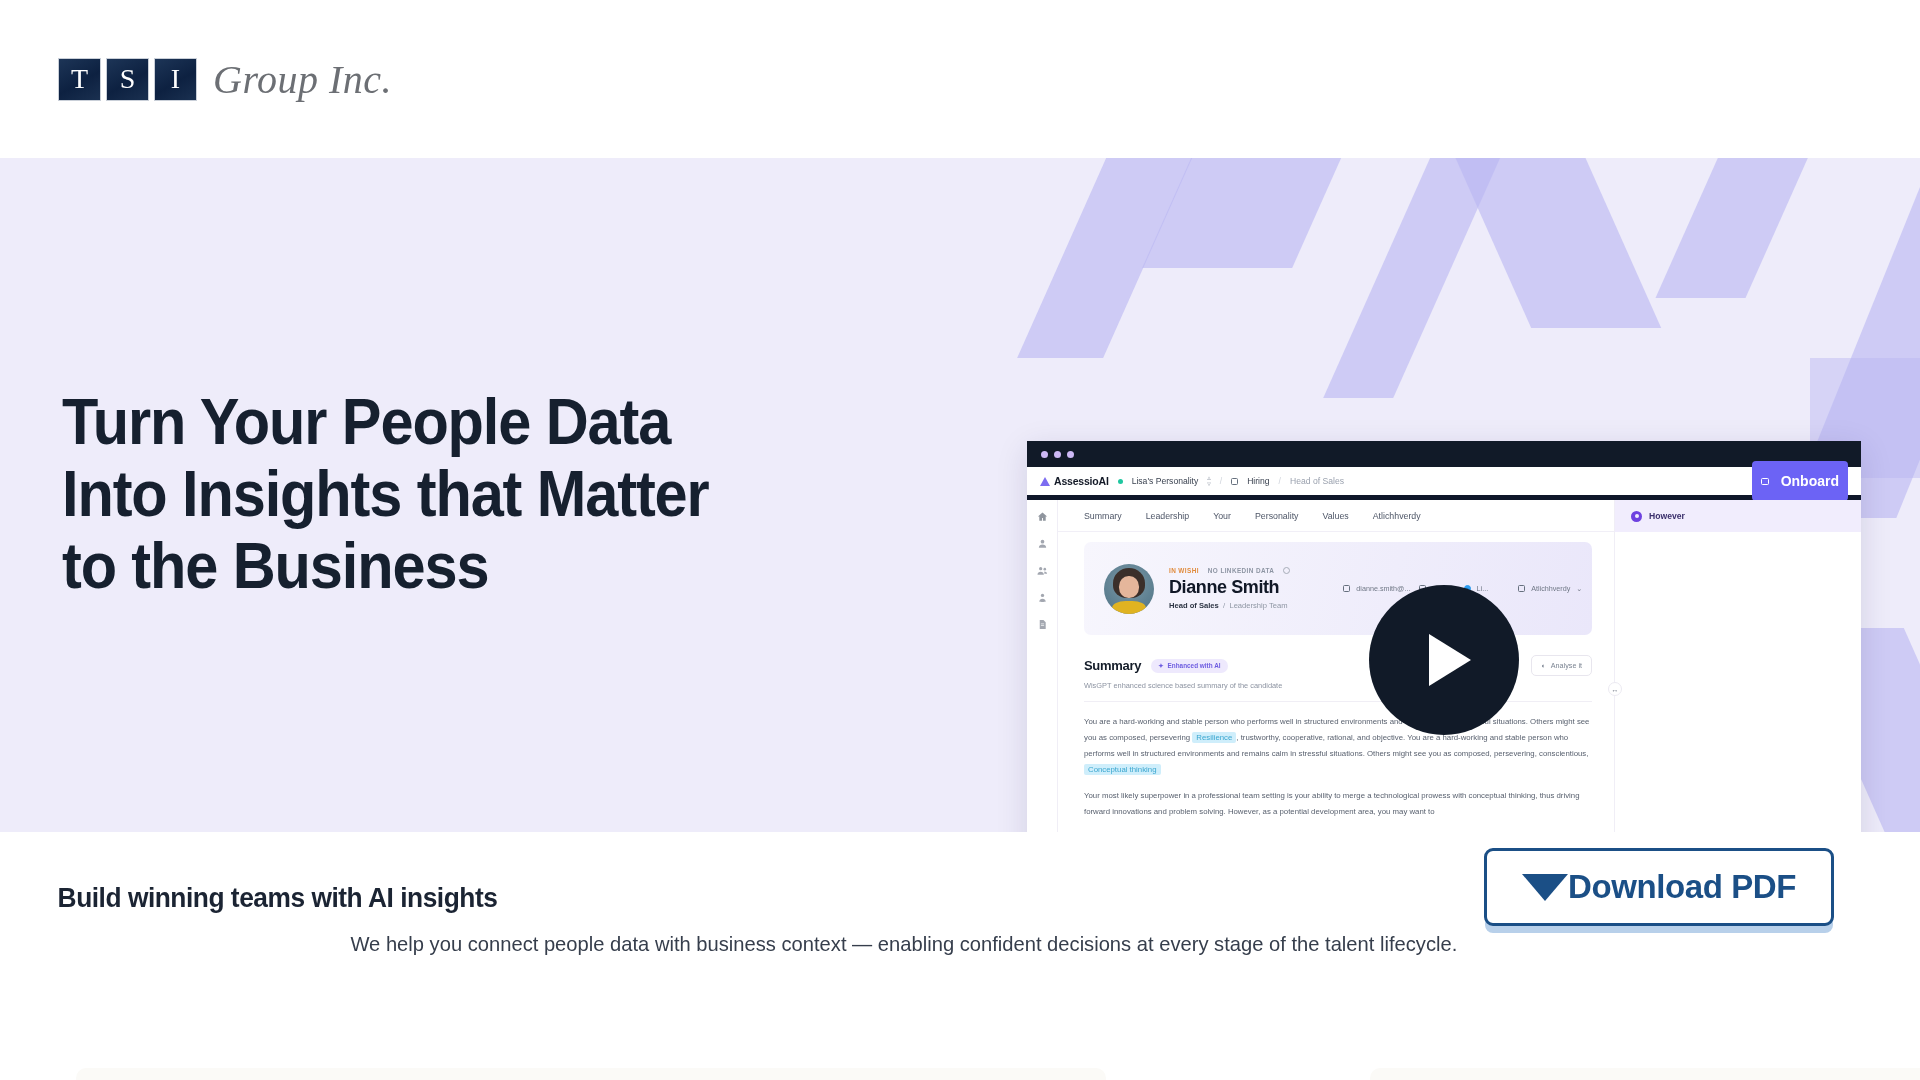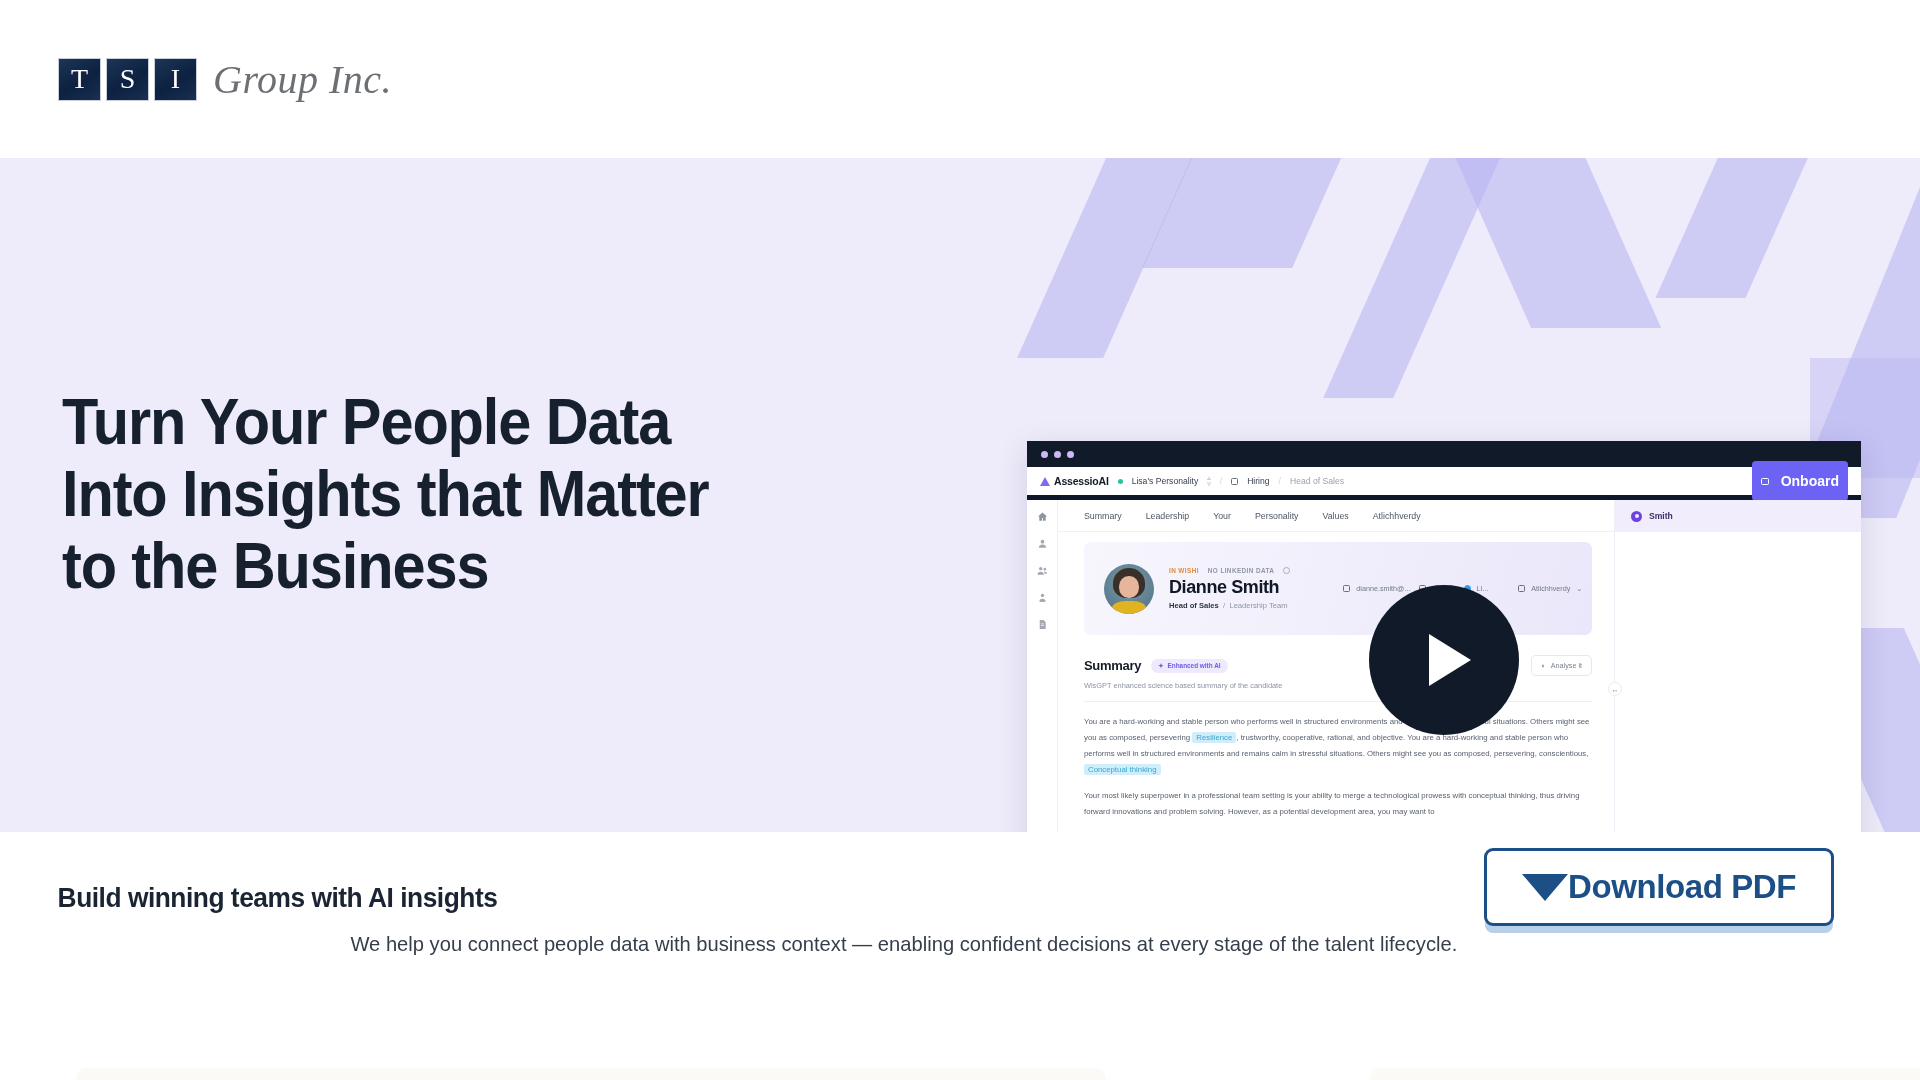--- a/index.html
+++ b/index.html
@@ -406,21 +406,21 @@
         <div class="sum-body">
           <span>You are a hard-working and stable person who performs well in structured environments and remains calm in stressful situations. Others might see you as composed, persevering </span><span class="hl">Resilience</span><span>, trustworthy, cooperative, rational, and objective. You are a hard-working and stable person who performs well in structured environments and remains calm in stressful situations. Others might see you as composed, persevering, conscientious, </span><span class="hl">Conceptual thinking</span>
         </div>
         <div class="sum-body" style="margin-top:10px;">Your most likely superpower in a professional team setting is your ability to merge a technological prowess with conceptual thinking, thus driving forward innovations and problem solving. However, as a potential development area, you may want to</div>
       </div>
 
       <div class="app-panel">
         <div class="grip">↔</div>
         <div class="panel-head">
           <span class="panel-gear"></span>
-          <span class="panel-title">Smith</span>
+          <span class="panel-title">However</span>
         </div>
 
       </div>
     </div>
 
     <div class="play-btn">
       <span class="play-tri"></span>
     </div>
   </div>
 </div>

